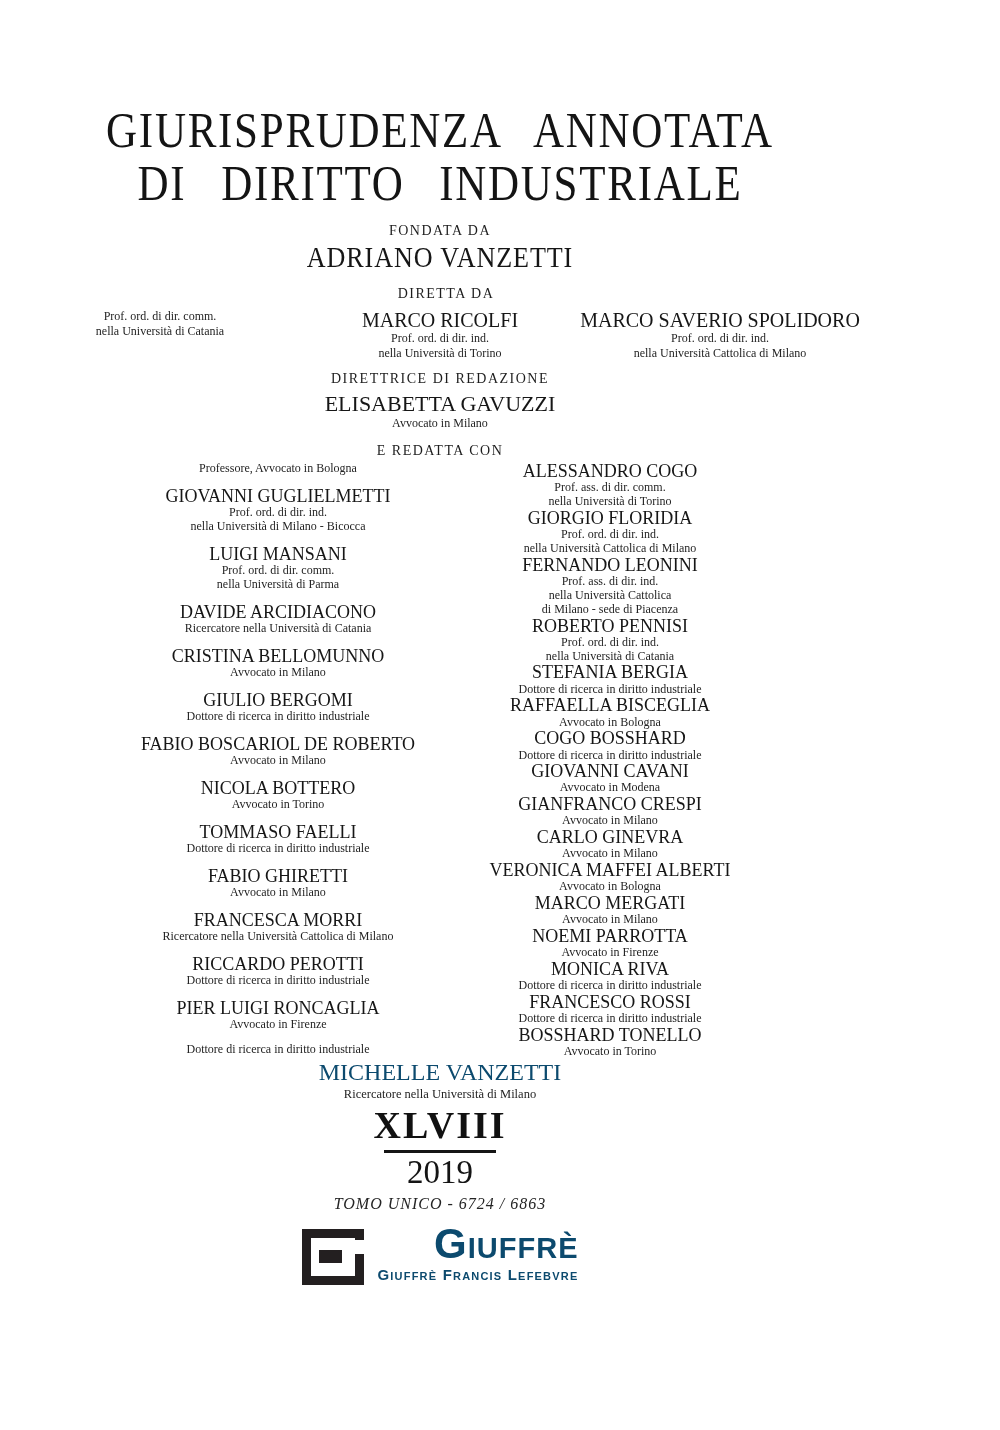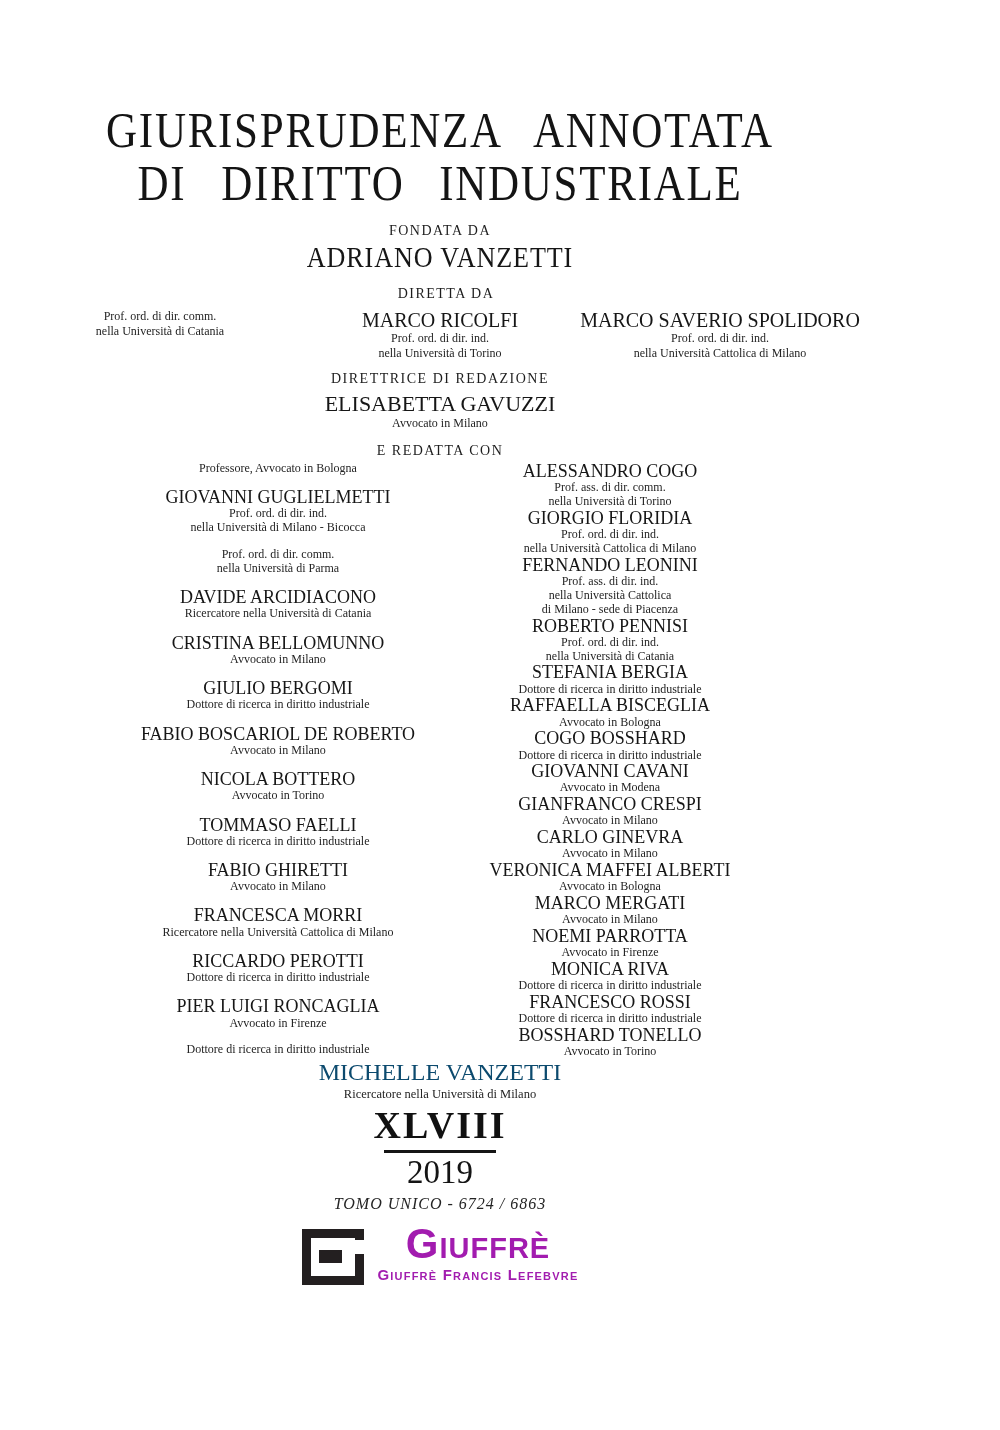--- a/index.html
+++ b/index.html
@@ -63,21 +63,21 @@
   .tomo-line{margin-top:5px;font-style:italic;font-size:16px;letter-spacing:1px;color:#242424;}
 
   
   .publisher{margin-top:16px;display:flex;justify-content:center;align-items:flex-start;}
   .gmark{
     position:relative;width:62px;height:56px;box-sizing:border-box;
     border:9px solid #231f20;flex:0 0 auto;
   }
   .gmark .gmark-notch{position:absolute;right:-9px;top:2px;width:9px;height:14px;background:#fff;}
   .gmark .gmark-bar{position:absolute;left:8px;top:12px;width:23px;height:13px;background:#231f20;}
-  .gtext{margin-left:14px;text-align:center;font-family:"Liberation Sans","DejaVu Sans",sans-serif;color:#a21caf;}
+  .gtext{margin-left:14px;text-align:right;font-family:"Liberation Sans","DejaVu Sans",sans-serif;color:#0c4a6e;}
   .gname{
     font-size:42px;font-weight:bold;font-variant:small-caps;
     letter-spacing:1px;line-height:0.92;margin-top:-4px;
   }
   .gsub{
     font-size:15px;font-weight:bold;font-variant:small-caps;
     letter-spacing:1.2px;margin-top:3px;
   }
 </style>
 </head>
@@ -140,20 +140,21 @@
 
         <div class="entry">
           <div class="entry-name">GIOVANNI GUGLIELMETTI</div>
           <div class="entry-roles">
             <div class="role-line">Prof. ord. di dir. ind.</div>
             <div class="role-line">nella Università di Milano - Bicocca</div>
           </div>
         </div>
 
         <div class="entry">
+          <div class="entry-name">LUIGI MANSANI</div>
           <div class="entry-roles">
             <div class="role-line">Prof. ord. di dir. comm.</div>
             <div class="role-line">nella Università di Parma</div>
           </div>
         </div>
 
         <div class="entry">
           <div class="entry-name">DAVIDE ARCIDIACONO</div>
           <div class="entry-roles">
             <div class="role-line">Ricercatore nella Università di Catania</div>

